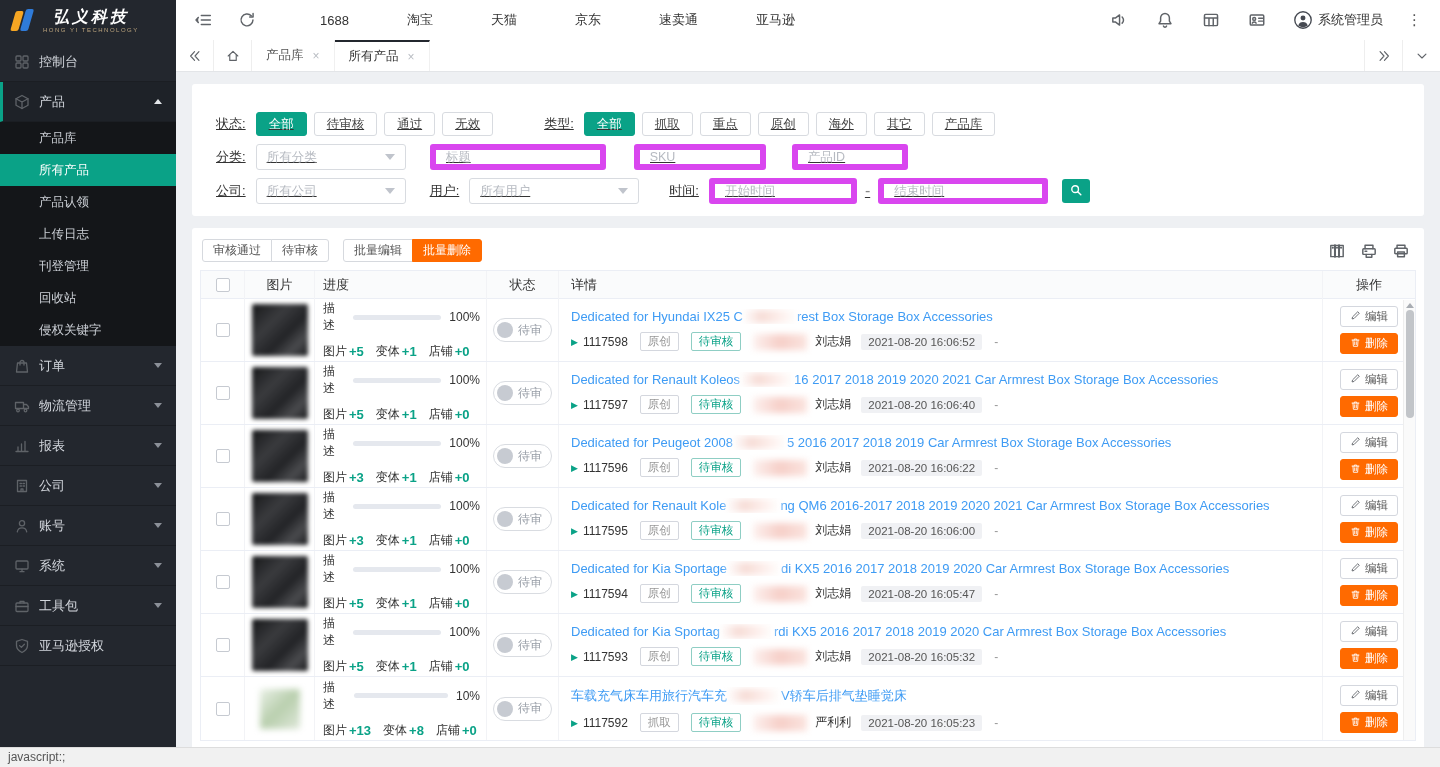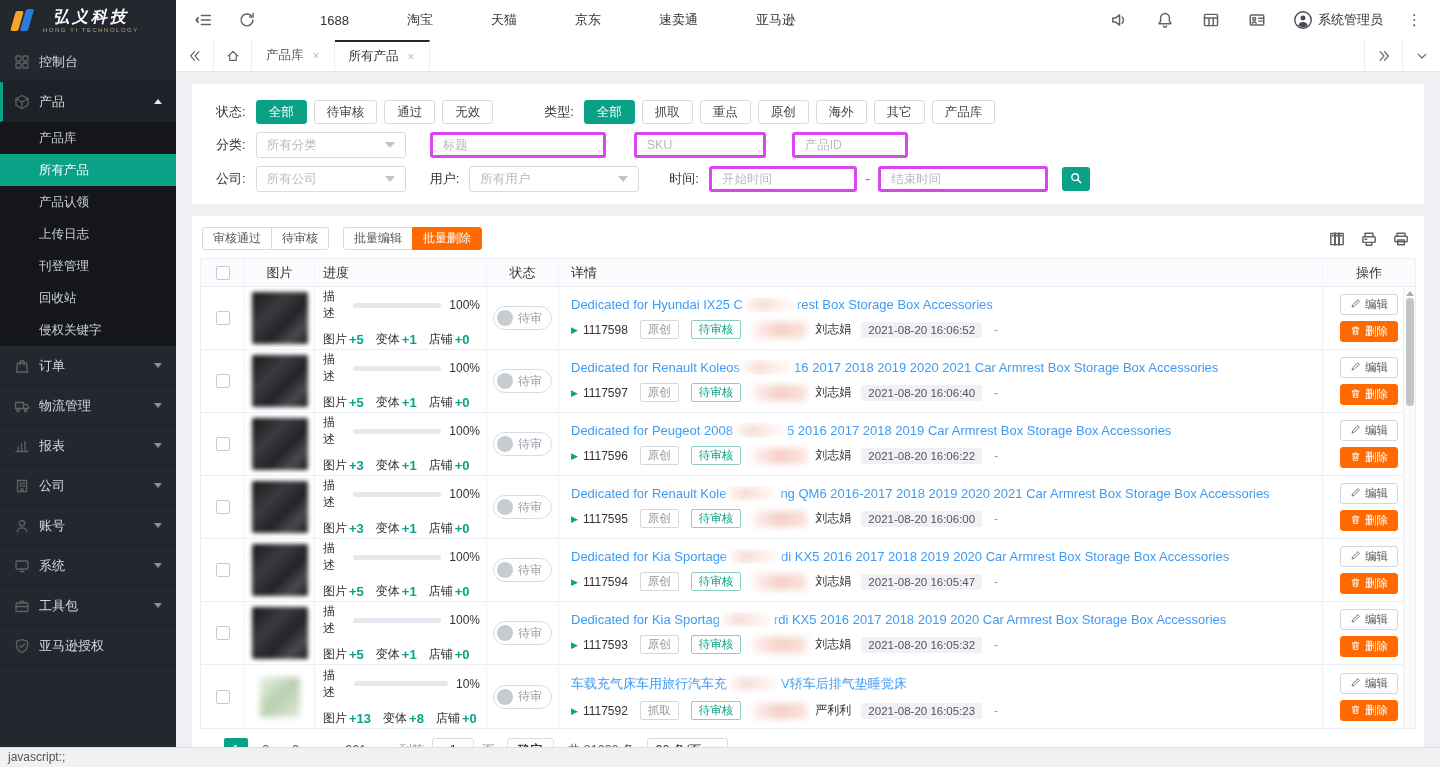--- a/index.html
+++ b/index.html
@@ -46,29 +46,29 @@
   .tab-ctl svg { width:14px; height:14px; }
   .tab { display:flex; align-items:center; padding:0 14px; font-size:12.5px; color:#555; border-right:1px solid #f0f0f0; cursor:pointer; }
   .tab .x { color:#b8bcc2; margin-left:9px; font-size:12px; }
   .tab.active { border-top:2px solid #23272e; color:#333; }
   .tab-right { margin-left:auto; display:flex; }
   .tab-right .tab-ctl { border-right:0; border-left:1px solid #eee; }
 
   .content { flex:1; padding:12px 16px; overflow:hidden; }
 
   
-  .filter-card { background:#fff; border-radius:3px; padding:8px 24px 12px; }
+  .filter-card { background:#fff; border-radius:3px; padding:20px 24px 12px;text-decoration:underline; }
   .f-row { display:flex; align-items:center; margin-top:8px; }
   .f-label { font-size:13px; color:#333; margin-right:10px; flex:none; }
   .opt-btn { height:24px; line-height:22px; padding:0 12px; border:1px solid #d8dbe0; border-radius:3px; background:#fff; font-size:12.5px; color:#444; margin-right:7px; cursor:pointer; }
   .opt-btn.active { background:#0aa287; border-color:#0aa287; color:#fff; }
   .gap-lg { width:44px; flex:none; }
   .sel { height:26px; border:1px solid #d8dbe0; border-radius:3px; display:flex; align-items:center; padding:0 10px; font-size:12.5px; color:#b6bac1; cursor:pointer; }
   .sel .caret { margin-left:auto; width:0; height:0; border-left:5px solid transparent; border-right:5px solid transparent; border-top:6px solid #c0c4cc; }
-  .t-input { height:26px; border:3px solid #d946ef; border-radius:3px; padding:0 10px; font-size:12.5px; color:#444; font-family:inherit; }
+  .t-input { height:26px; border:6px solid #d946ef; border-radius:3px; padding:0 10px; font-size:12.5px; color:#444; font-family:inherit; }
   .t-input::placeholder { color:#b6bac1; }
   .search-btn { width:28px; height:24px; background:#0aa287; border:none; border-radius:3px; margin-left:14px; display:flex; align-items:center; justify-content:center; cursor:pointer; }
   .search-btn svg { width:14px; height:14px; }
 
   
   .table-card { background:#fff; border-radius:3px; margin-top:12px; padding:8px 8px 0; height:547px; position:relative; }
   .tbar { display:flex; align-items:center; padding:3px 2px 8px; }
   .tb-btn { height:23px; padding:0 10px; border:1px solid #d6d9de; background:#fff; color:#555; font-size:12px; border-radius:3px; cursor:pointer; font-family:inherit; }
   .tb-btn + .tb-btn.joined { margin-left:-1px; border-radius:0 3px 3px 0; }
   .tb-btn.first { border-radius:3px 0 0 3px; }

